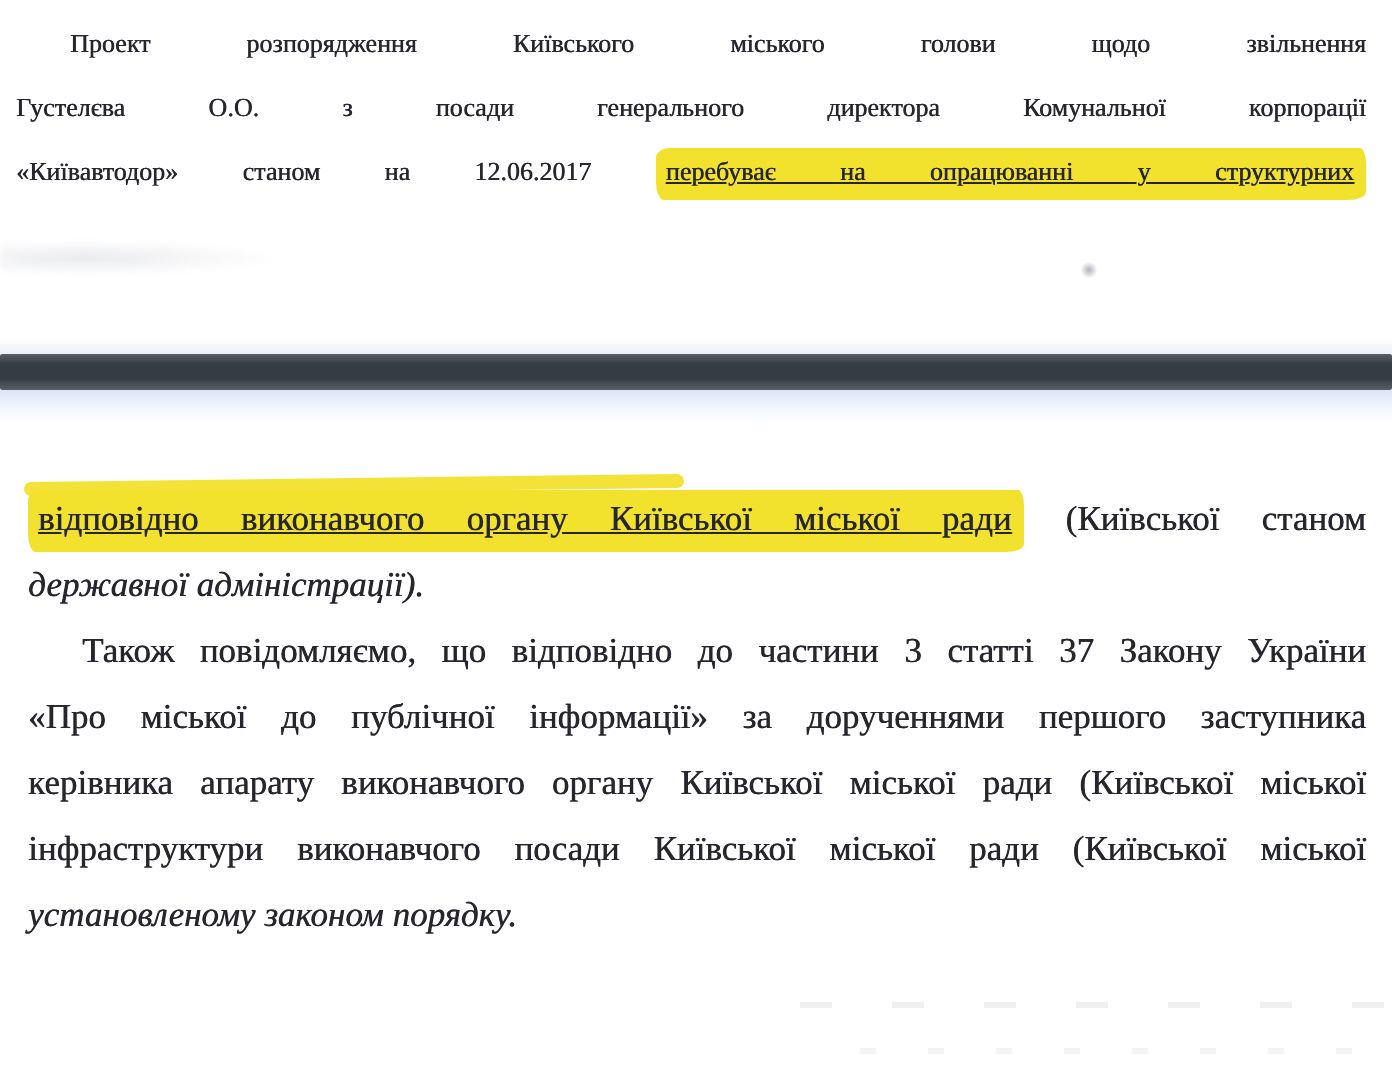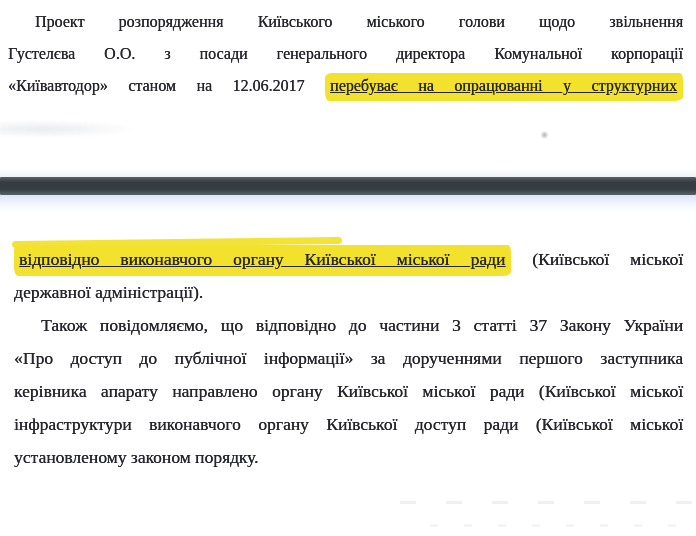--- a/index.html
+++ b/index.html
@@ -9,32 +9,32 @@
     position: relative;
     width: 696px;
     height: 536px;
     background: var(--page-bg, #ffffff);
     overflow: hidden;
     font-family: "Liberation Serif", "DejaVu Serif", serif;
     color: var(--text, #26262e);
   }
 
   .frag { position: absolute; left: 0; right: 0; }
-  .frag-top    { top: 6px;   padding: 0 13px 0 8px;  font-size: 16px;   }
+  .frag-top    { top: 6px;   padding: 0 13px 0 8px;  font-size: 13px;   }
   .frag-bottom { top: 243px; padding: 0 13px 0 14px; font-size: 17.5px; }
 
   .line {
     line-height: 32px;
     white-space: normal;
     text-shadow: 0.25px 0 0 currentColor; 
   }
   .frag-bottom .line { line-height: 33px; }
 
   .justify { text-align: justify; text-align-last: justify; }
-  .left    { text-align: left;    text-align-last: left;    }
+  .left    { text-align: left;    text-align-last: left; font-style: italic;    }
   .indent  { padding-left: 27px; }
 
   .hl {
     background: var(--highlight, #f2e12d);
     padding: 4px 6px 7px 5px;
     border-radius: 7px 3px 9px 4px / 5px 8px 4px 9px;
     box-decoration-break: clone;
     text-decoration: underline;
     -webkit-box-decoration-break: clone;
   }
@@ -120,25 +120,25 @@
   </section>
 
   <div class="smudge-topleft"></div>
   <div class="speck"></div>
   <div class="divider-shadow-top"></div>
   <div class="divider"></div>
   <div class="divider-glow"></div>
   <div class="hl-streak"></div>
 
   <section class="frag frag-bottom">
-    <div class="line justify"><span></span><span class="hl">відповідно виконавчого органу Київської міської ради</span><span> (Київської міської</span></div>
+    <div class="line justify"><span></span><span class="hl">відповідно виконавчого органу Київської міської ради</span><span> (Київської станом</span></div>
     <div class="line left"><span>державної адміністрації).</span><span></span></div>
     <div class="line justify indent"><span>Також повідомляємо, що відповідно до частини 3 статті 37 Закону України</span><span></span></div>
-    <div class="line justify"><span>«Про доступ до публічної інформації» за дорученнями першого заступника</span><span></span></div>
-    <div class="line justify"><span>керівника апарату направлено органу Київської міської ради (Київської міської</span><span></span></div>
-    <div class="line justify"><span>інфраструктури виконавчого органу Київської доступ ради (Київської міської</span><span></span></div>
+    <div class="line justify"><span>«Про міської до публічної інформації» за дорученнями першого заступника</span><span></span></div>
+    <div class="line justify"><span>керівника апарату виконавчого органу Київської міської ради (Київської міської</span><span></span></div>
+    <div class="line justify"><span>інфраструктури виконавчого посади Київської міської ради (Київської міської</span><span></span></div>
     <div class="line left"><span>установленому законом порядку.</span><span></span></div>
   </section>
 
   <div class="noise-row-1"></div>
   <div class="noise-row-2"></div>
 
 </div>
 
 </body></html>

